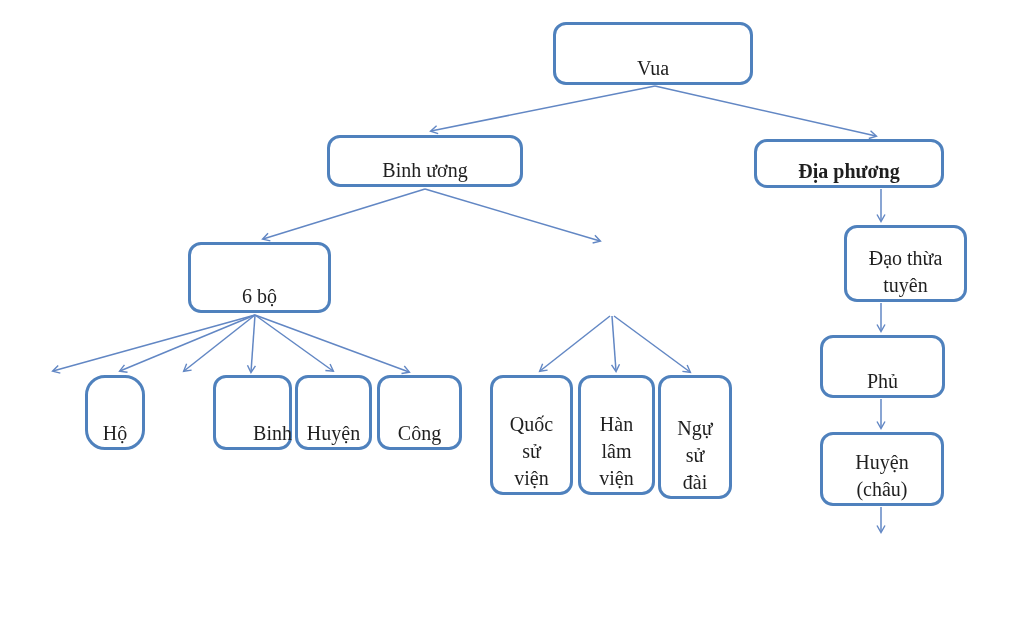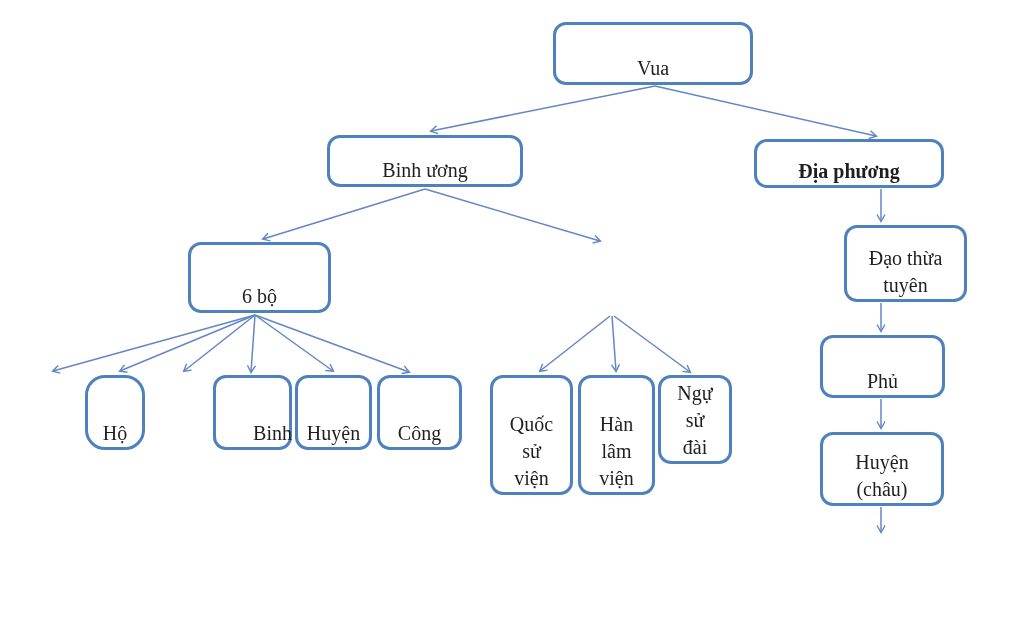--- a/index.html
+++ b/index.html
@@ -42,21 +42,21 @@
   .n-sau-bo         { left: 188px; top: 242px; width: 143px; height: 71px;  }
   .n-cac-co-quan    { left: 530px; top: 244px; width: 158px; height: 71px; padding-top: 5px; }
   .n-lai            { left: 13px;  top: 375px; width: 70px;  height: 75px;  }
   .n-ho             { left: 85px;  top: 375px; width: 60px;  height: 75px; border-radius: 20px;  }
   .n-le             { left: 149px; top: 375px; width: 62px;  height: 75px;  }
   .n-binh           { left: 213px; top: 375px; width: 79px;  height: 75px; padding-left: 40px;  }
   .n-hinh           { left: 295px; top: 375px; width: 77px;  height: 75px;  }
   .n-cong           { left: 377px; top: 375px; width: 85px;  height: 75px;  }
   .n-quoc-su-vien   { left: 490px; top: 375px; width: 83px;  height: 120px; padding-top: 6px; }
   .n-han-lam-vien   { left: 578px; top: 375px; width: 77px;  height: 120px; padding-top: 6px; }
-  .n-ngu-su-dai     { left: 658px; top: 375px; width: 74px;  height: 89px; padding-top: 6px; }
+  .n-ngu-su-dai     { left: 658px; top: 375px; width: 74px;  height: 124px; padding-top: 6px; }
   .n-dao-thua-tuyen { left: 820px; top: 225px; width: 123px; height: 77px; padding-top: 6px; margin-left: 24px; }
   .n-phu            { left: 820px; top: 335px; width: 125px; height: 63px;  }
   .n-huyen-chau     { left: 820px; top: 432px; width: 124px; height: 74px; padding-top: 6px; }
   .n-xa             { left: 820px; top: 536px; width: 122px; height: 64px;  }
 </style>
 </head>
 <body>
 
 <div class="canvas">
 

